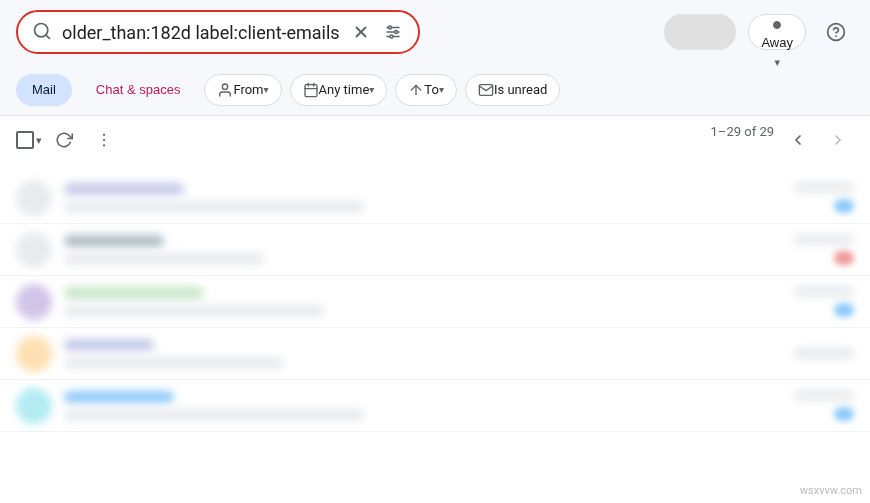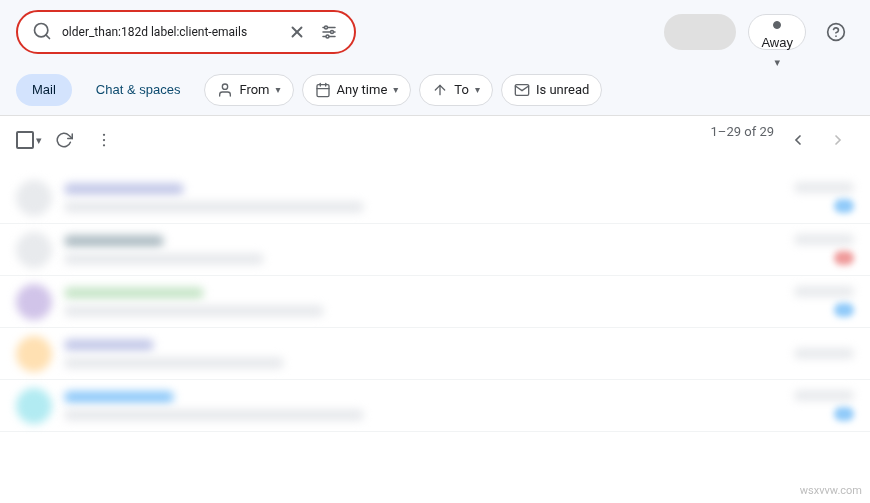--- a/index.html
+++ b/index.html
@@ -33,21 +33,21 @@
       gap: 10px;
       height: 44px;
     }
 
     .search-icon-svg {
       color: #5f6368;
       flex-shrink: 0;
     }
 
     .search-input-text {
-      font-size: 12px;
+      font-size: 18px;
       color: #202124;
       flex: 1;
       white-space: nowrap;
       overflow: hidden;
       text-overflow: ellipsis;
     }
 
     .search-clear-btn {
       cursor: pointer;
       color: #5f6368;
@@ -138,36 +138,35 @@
       font-weight: 500;
       cursor: pointer;
       border: none;
       height: 32px;
       display: flex;
       align-items: center;
     }
 
     .tab-chat {
       background: none;
-      color: #0c4a6e;
+      color: #be185d;
       border-radius: 20px;
       padding: 6px 16px;
       font-size: 13px;
       font-weight: 500;
       cursor: pointer;
       border: none;
       height: 32px;
       display: flex;
       align-items: center;
     }
 
     .filter-chip {
       display: flex;
       align-items: center;
-      gap: 6px;
       background: #fff;
       border: 1px solid #dadce0;
       border-radius: 20px;
       padding: 5px 12px;
       font-size: 13px;
       color: #202124;
       cursor: pointer;
       height: 32px;
       white-space: nowrap;
     }

